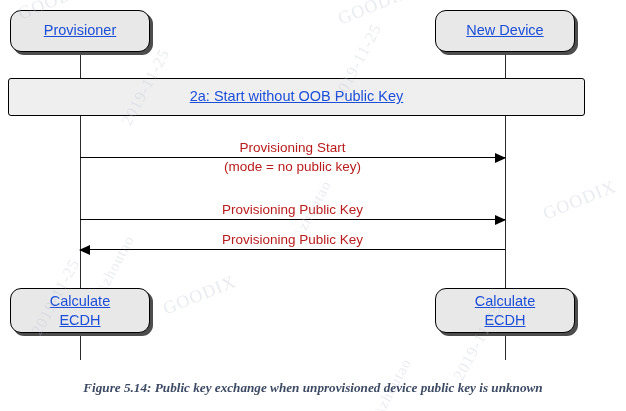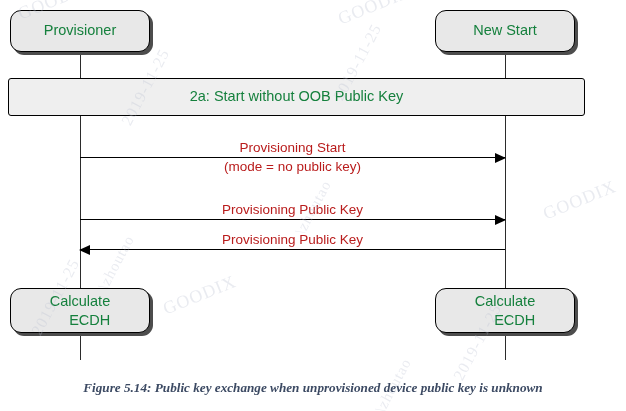--- a/index.html
+++ b/index.html
@@ -47,25 +47,26 @@
   .node {
     position: absolute;
     box-sizing: border-box;
     background: #e8e8e8;
     border: 1.6px solid #000000;
     border-radius: 11px;
     box-shadow: 3px 3px 0 0 #4d4d4d;
     display: flex;
     align-items: center;
     justify-content: center;
-    text-align: right;
-    color: #15803d;
+    text-align: center;
+    color: #1d4ed8;
     font-size: 14.5px;
     line-height: 1.18;
     z-index: 3;
+    text-decoration: underline;
   }
   .node.flat {
     background: #efefef;
     box-shadow: none;
     border-width: 1.5px;
     border-radius: 3px;
   }
   .node .node-label { display: block; }
   .node .node-label.two-line { line-height: 1.25; }
 
@@ -149,21 +150,21 @@
       <span class="wm" style="left: 372px; top: 408px; font-size: 15px; transform: rotate(-62deg);">\zhoutao</span>
     </div>
 
   <div class="lifeline" id="ll-provisioner" style="left: 80px; top: 52px; height: 308px;"></div>
   <div class="lifeline" id="ll-new-device" style="left: 505px; top: 52px; height: 308px;"></div>
 
   <div class="node" id="actor-provisioner" style="left: 10px; top: 10px; width: 140px; height: 42px;">
     <span class="node-label">Provisioner</span>
   </div>
   <div class="node" id="actor-new-device" style="left: 435px; top: 10px; width: 140px; height: 42px;">
-    <span class="node-label">New Start</span>
+    <span class="node-label">New Device</span>
   </div>
 
   <div class="node flat" id="phase-box" style="left: 8px; top: 78px; width: 577px; height: 38px;">
     <span class="node-label">2a:  Start without OOB Public Key</span>
   </div>
 
   <div class="msg" id="msg-0" style="left: 80px; top: 157px; width: 425px;">
     <span class="msg-label above">Provisioning Start</span>
     <span class="msg-label below">(mode = no public key)</span>
     <span class="arrowhead right"></span>

